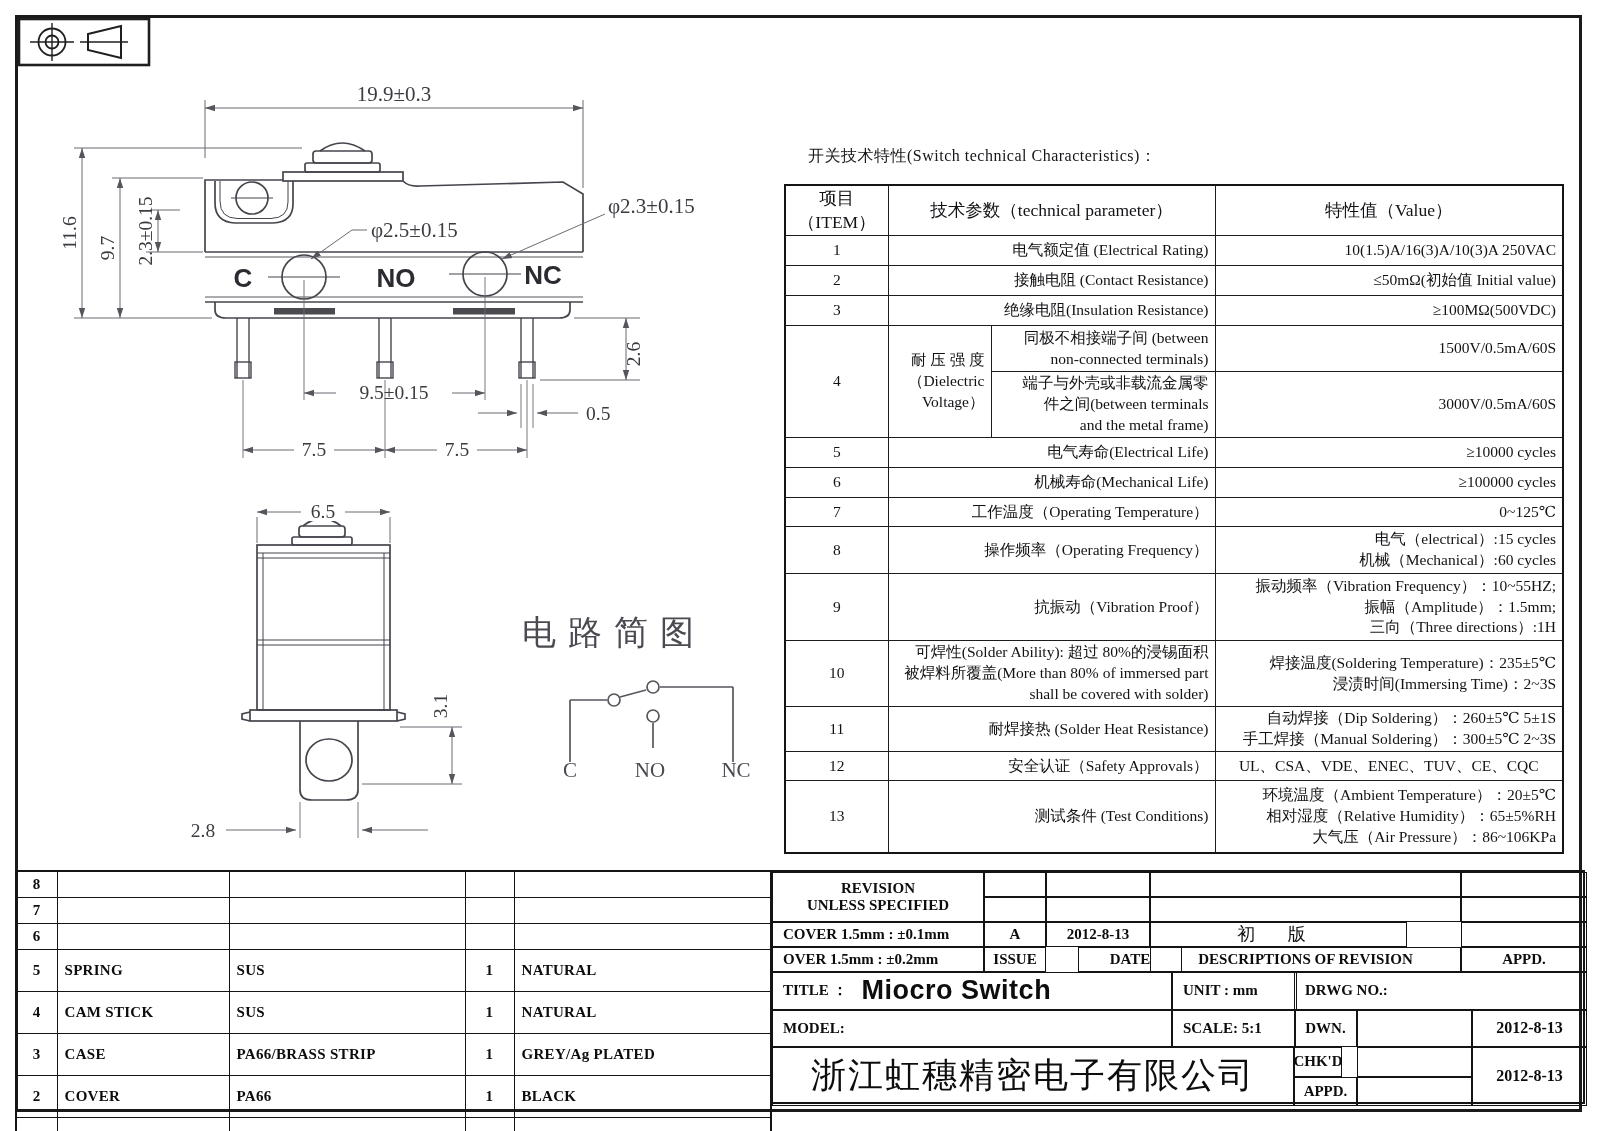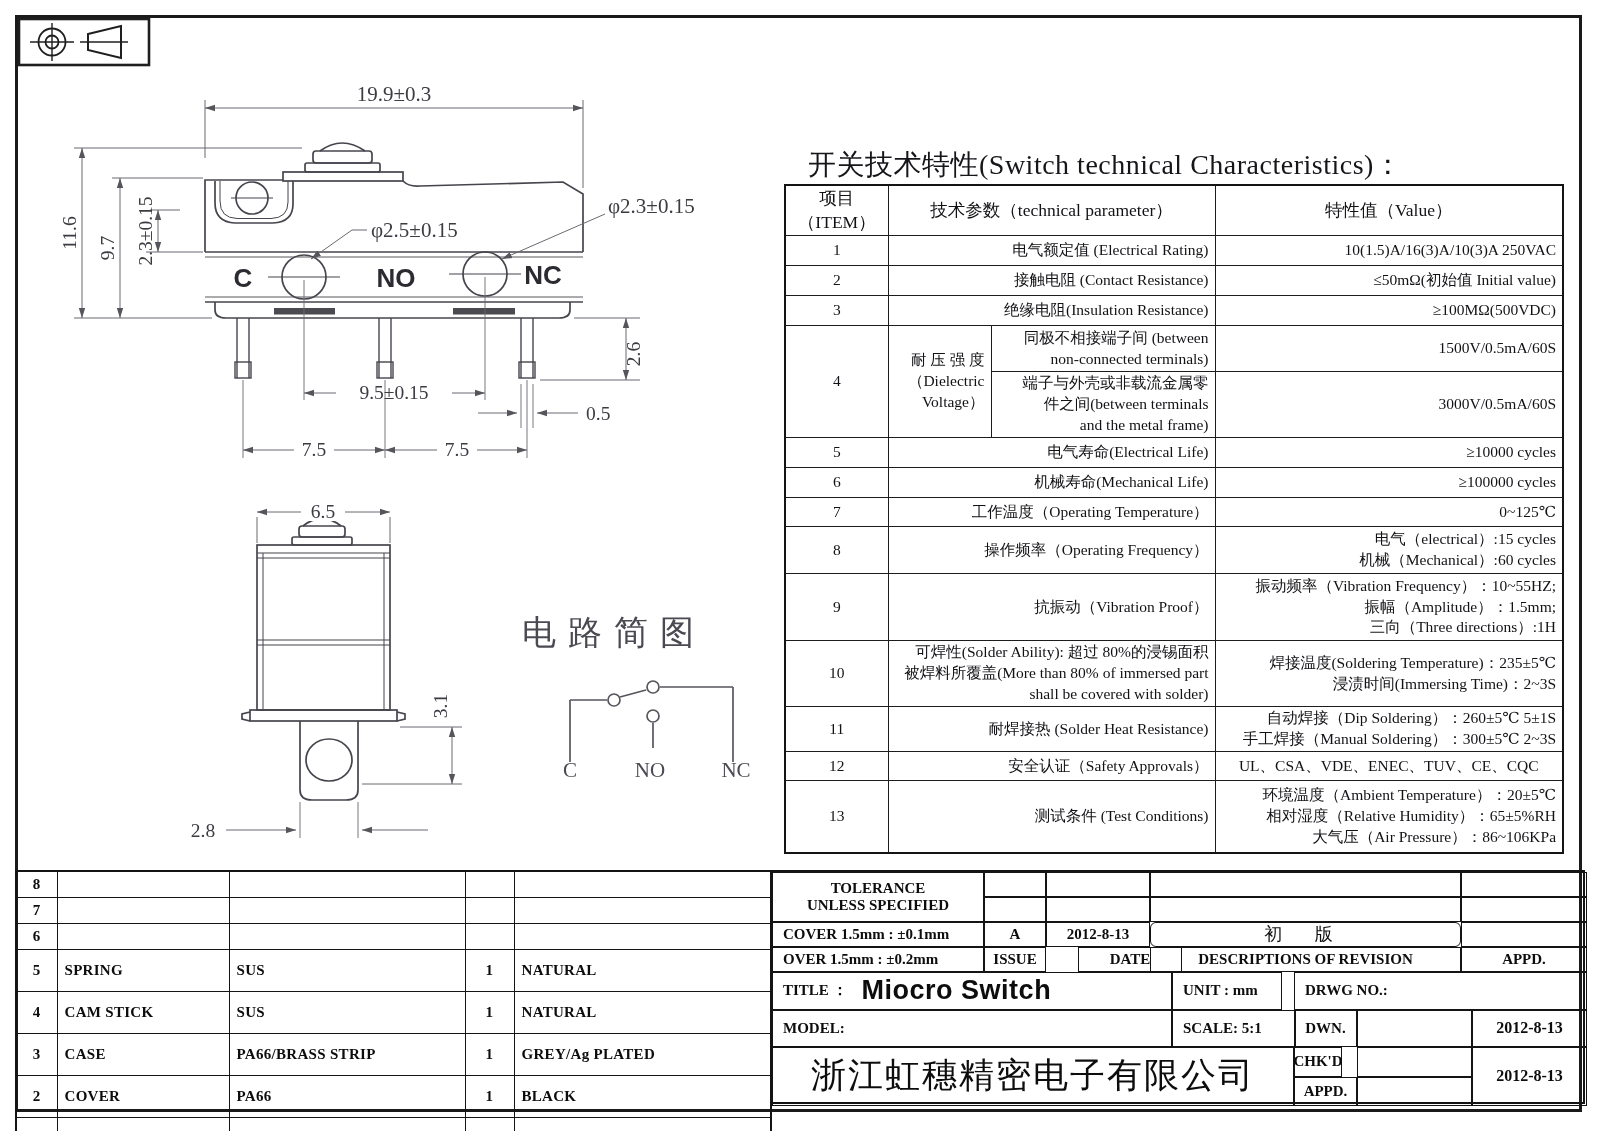--- a/index.html
+++ b/index.html
@@ -2,21 +2,21 @@
 <html><head>
 <meta charset="utf-8">
 <style>
   html,body{margin:0;padding:0;background:#fff;}
   .sheet{position:relative;width:1600px;height:1131px;background:#fff;overflow:hidden;
          font-family:"Liberation Serif","DejaVu Serif",serif;color:#111;}
   .frame{position:absolute;left:15px;top:15px;width:1567px;height:1097px;border:3px solid #1a1a1a;box-sizing:border-box;}
   .dsvg{position:absolute;left:0;top:0;}
 
   
-  .char-title{position:absolute;left:808px;top:146px;font-size:28px;color:#15151a;letter-spacing:.5px;text-align:right;}
+  .char-title{position:absolute;left:808px;top:146px;font-size:16px;color:#15151a;letter-spacing:.5px;text-align:right;}
   table.chars{position:absolute;left:784px;top:184px;width:778px;border-collapse:collapse;table-layout:fixed;
               border:2.4px solid #141414;}
   table.chars td,table.chars th{border:1.4px solid #1c1c1c;font-weight:normal;font-size:15.5px;color:#121216;
               white-space:pre-line;vertical-align:middle;line-height:1.35;padding:1px 6px;box-sizing:border-box;}
   table.chars th{font-size:17.5px;}
   .c{text-align:center;}
   .l{text-align:right;padding-left:9px !important;}
 
   
   table.parts{position:absolute;left:15px;top:870px;width:755px;height:234px;border-collapse:collapse;table-layout:fixed;
@@ -388,49 +388,49 @@
       <td class="n">PARTS</td>
       <td class="n">MATERIALS</td>
       <td class="n">Q'TY</td>
       <td></td>
     </tr>
   </tbody>
     </table>
 
   <div class="tblock">
     <div class="cell" style="left:0;top:0;width:212px;height:50px;flex-direction:column;">
-      <div>TOLERANCE</div>
+      <div>REVISION</div>
       <div>UNLESS   SPECIFIED</div>
     </div>
     <div class="cell" style="left:212px;top:0;width:62px;height:25px;"></div>
     <div class="cell" style="left:274px;top:0;width:104px;height:25px;"></div>
     <div class="cell" style="left:378px;top:0;width:311px;height:25px;"></div>
     <div class="cell" style="left:689px;top:0;width:126px;height:25px;"></div>
     <div class="cell" style="left:212px;top:25px;width:62px;height:25px;"></div>
     <div class="cell" style="left:274px;top:25px;width:104px;height:25px;"></div>
     <div class="cell" style="left:378px;top:25px;width:311px;height:25px;"></div>
     <div class="cell" style="left:689px;top:25px;width:126px;height:25px;"></div>
 
     <div class="cell left" style="left:0;top:50px;width:212px;height:25px;">COVER 1.5mm : ±0.1mm</div>
     <div class="cell" style="left:212px;top:50px;width:62px;height:25px;">A</div>
     <div class="cell" style="left:274px;top:50px;width:104px;height:25px;">2012-8-13</div>
-    <div class="cell rev" style="left:378px;top:50px;width:311px;height:25px;border-radius:6px;">初  版</div>
+    <div class="cell rev" style="left:378px;top:50px;width:257px;height:25px;">初  版</div>
     <div class="cell" style="left:689px;top:50px;width:126px;height:25px;"></div>
 
     <div class="cell left" style="left:0;top:75px;width:212px;height:25px;">OVER 1.5mm : ±0.2mm</div>
     <div class="cell" style="left:212px;top:75px;width:62px;height:25px;">ISSUE</div>
     <div class="cell" style="left:274px;top:75px;width:104px;height:25px;margin-left:32px;">DATE</div>
     <div class="cell" style="left:378px;top:75px;width:311px;height:25px;">DESCRIPTIONS OF REVISION</div>
     <div class="cell" style="left:689px;top:75px;width:126px;height:25px;">APPD.</div>
 
     <div class="cell left" style="left:0;top:100px;width:400px;height:38px;">
       <span>TITLE ：</span>
       <span class="big-title">Miocro Switch</span>
     </div>
-    <div class="cell left" style="left:400px;top:100px;width:110px;height:38px;">UNIT :   mm</div>
+    <div class="cell left" style="left:400px;top:100px;width:125px;height:38px;">UNIT :   mm</div>
     <div class="cell left" style="left:522px;top:100px;width:293px;height:38px;">DRWG NO.:</div>
 
     <div class="cell left" style="left:0;top:138px;width:400px;height:37px;">MODEL:</div>
     <div class="cell left" style="left:400px;top:138px;width:124px;height:37px;">SCALE:   5:1</div>
     <div class="cell" style="left:522px;top:138px;width:63px;height:37px;">DWN.</div>
     <div class="cell" style="left:585px;top:138px;width:115px;height:37px;"></div>
     <div class="cell" style="left:700px;top:138px;width:115px;height:37px;font-size:16px;">2012-8-13</div>
 
     <div class="cell company" style="left:0;top:175px;width:522px;height:59px;">浙江虹穗精密电子有限公司</div>
     <div class="cell" style="left:522px;top:175px;width:48px;height:30px;">CHK'D</div>

